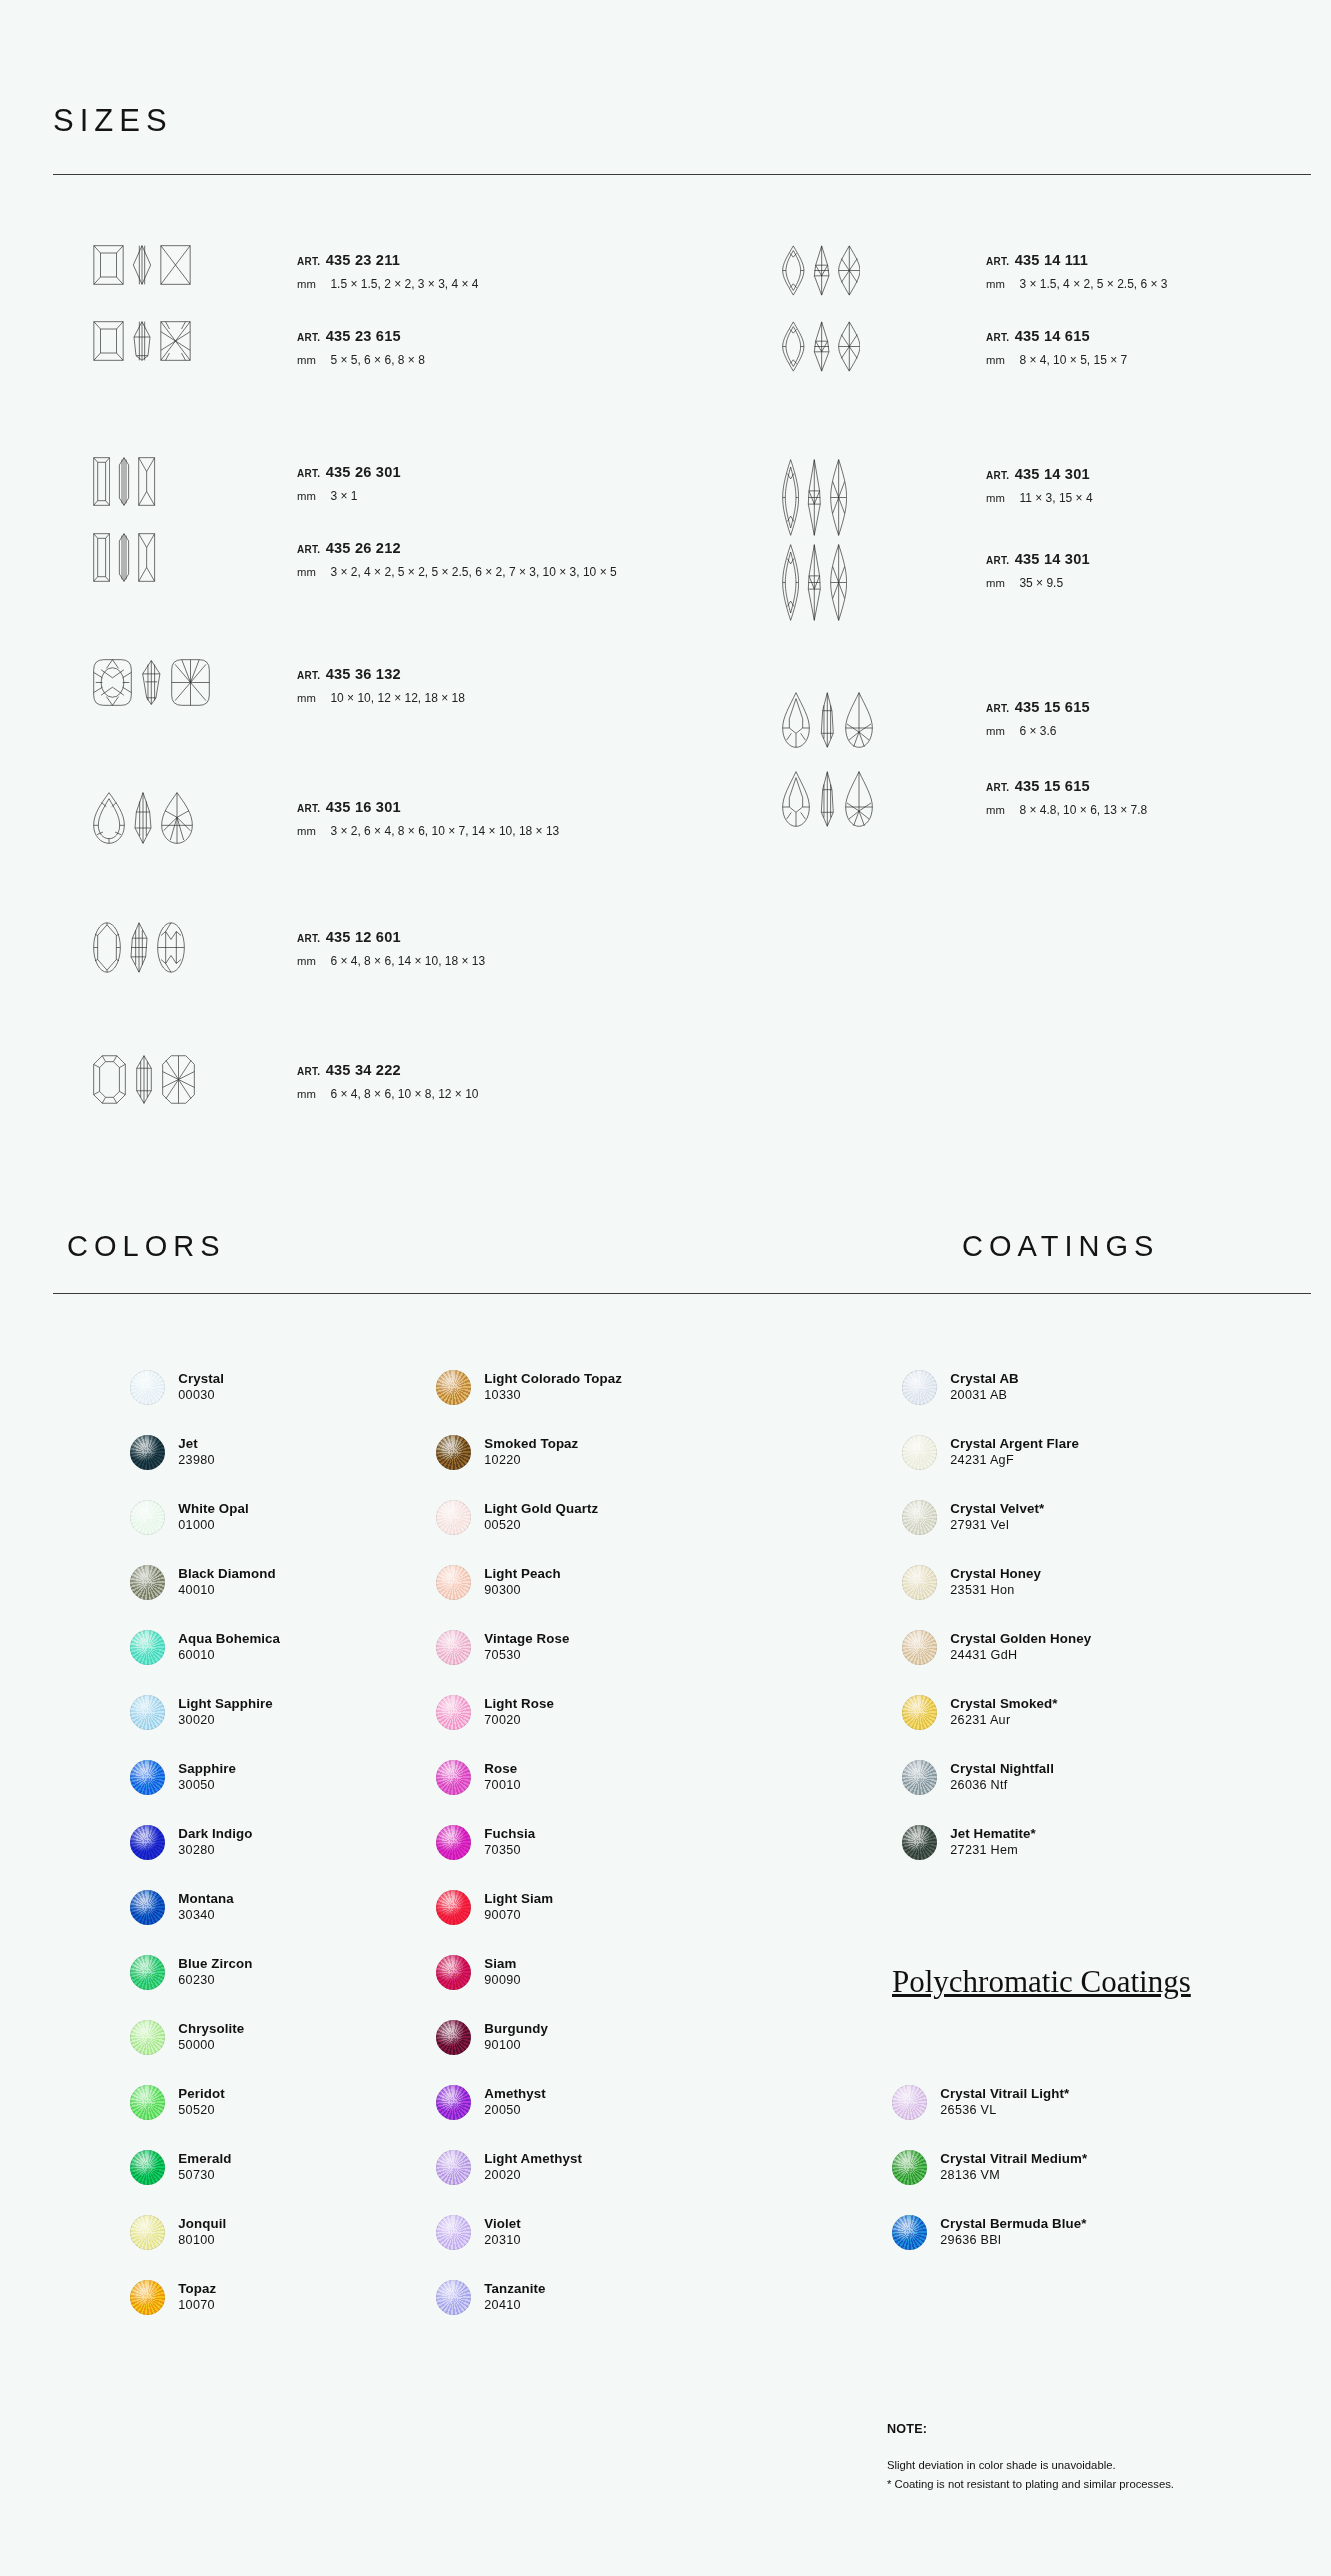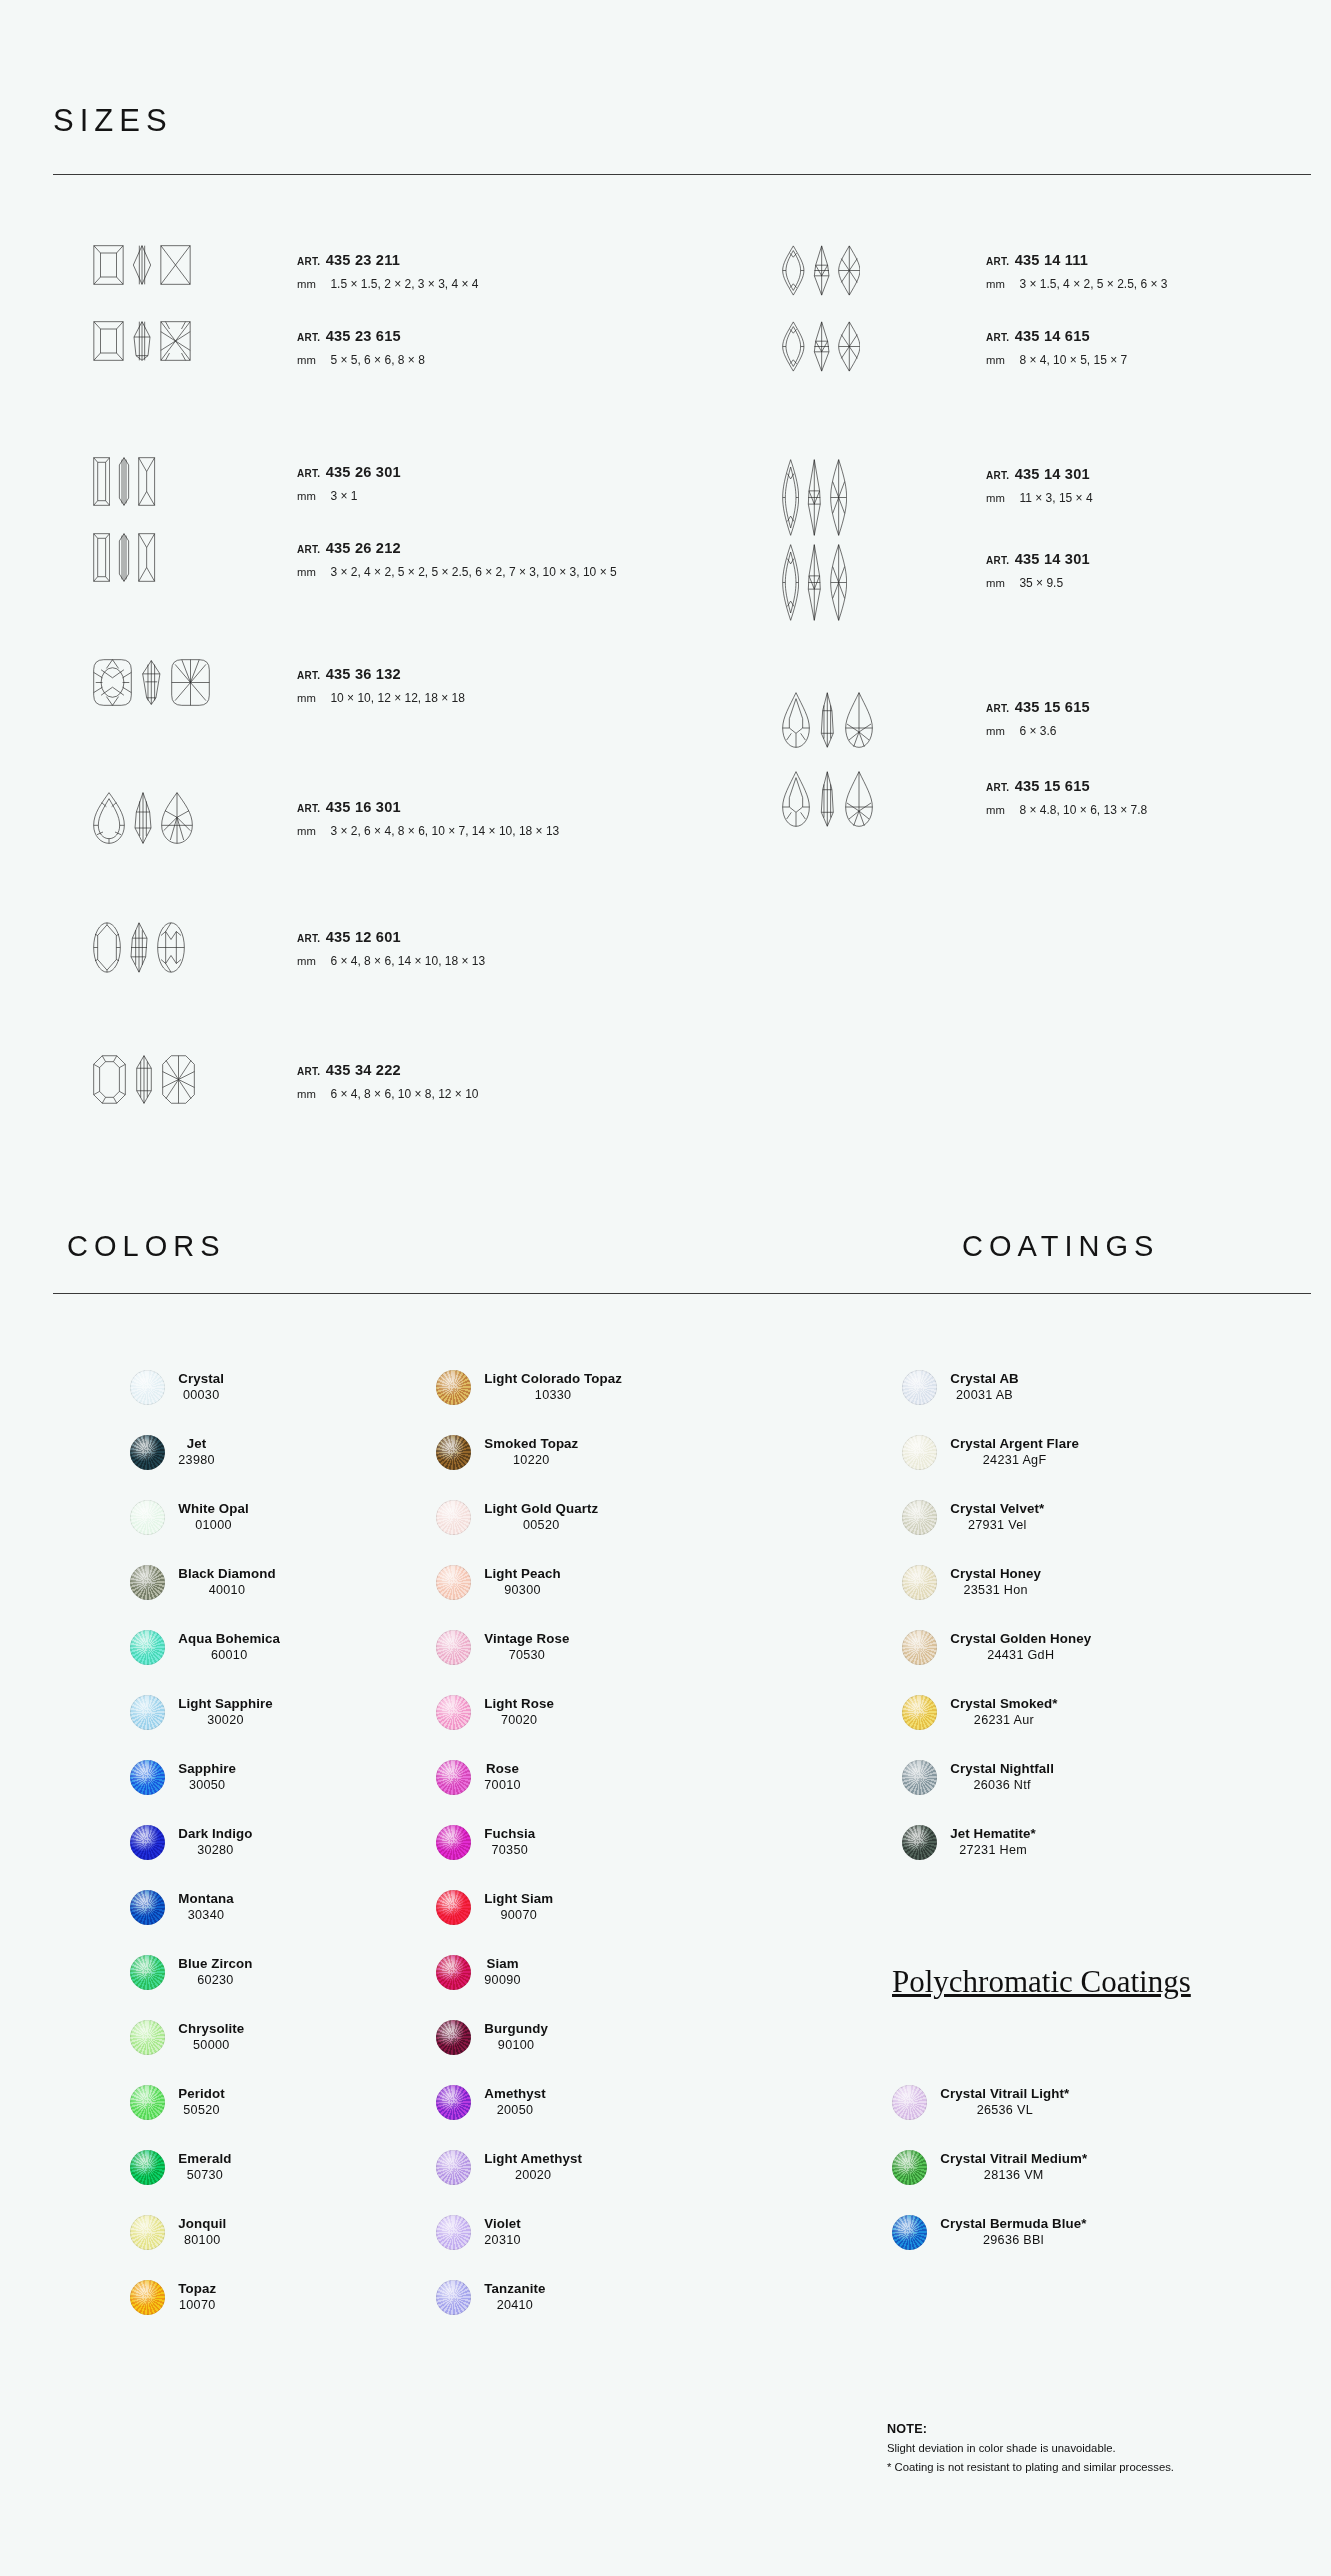--- a/index.html
+++ b/index.html
@@ -43,21 +43,21 @@
   .art-lbl{
     font-size:10px;font-weight:700;letter-spacing:0.3px;
     vertical-align:baseline;margin-right:5.3px;
   }
   .art-no{font-size:14.6px;font-weight:700;letter-spacing:0.2px;}
   .mm-line{font-size:0;white-space:nowrap;}
   .mm-lbl{font-size:11.3px;font-weight:400;color:#222;margin-right:14.6px;}
   .mm-val{font-size:12px;font-weight:400;color:#222;}
 
   
-  .swatch-col{position:absolute;text-align:center;}
+  .swatch-col{position:absolute;}
   .swatch-item{display:flex;align-items:center;margin-bottom:0;height:65px;}
   .swatch{
     width:35px;height:35px;border-radius:50%;
     flex:0 0 35px;margin-right:13.3px;position:relative;overflow:hidden;
     box-shadow:inset 0 0 0 0.7px rgba(0,0,0,.12);
   }
   .swatch::after{
     content:"";position:absolute;inset:0;border-radius:50%;
     background:
       repeating-conic-gradient(from 0deg, rgba(255,255,255,.38) 0deg 7deg, rgba(0,0,0,.12) 7deg 14deg);
@@ -70,21 +70,21 @@
   
   .poly-head{
     position:absolute;left:892px;top:1964px;
     font-family:"Liberation Serif", serif;
     font-size:31px;font-weight:400;color:#111;letter-spacing:0px;text-decoration:underline;
   }
   .poly-list{position:absolute;left:892px;top:2070px;}
 
   
   .note{position:absolute;left:887px;top:2422px;}
-  .note-title{font-size:12.6px;font-weight:700;letter-spacing:0.2px;color:#111;margin-bottom:6px;}
+  .note-title{font-size:12.6px;font-weight:700;letter-spacing:0.2px;color:#111;margin-bottom:23px;}
   .note-line{font-size:11.3px;font-weight:400;color:#111;margin-bottom:6.7px;}
 </style>
 </head>
 <body>
 
 <div class="sizes-head">SIZES</div>
 <div class="sizes-rule"></div>
 
 <div id="sizes-left">
     <div class="size-row" style="left: 93px; top: 245px;">

